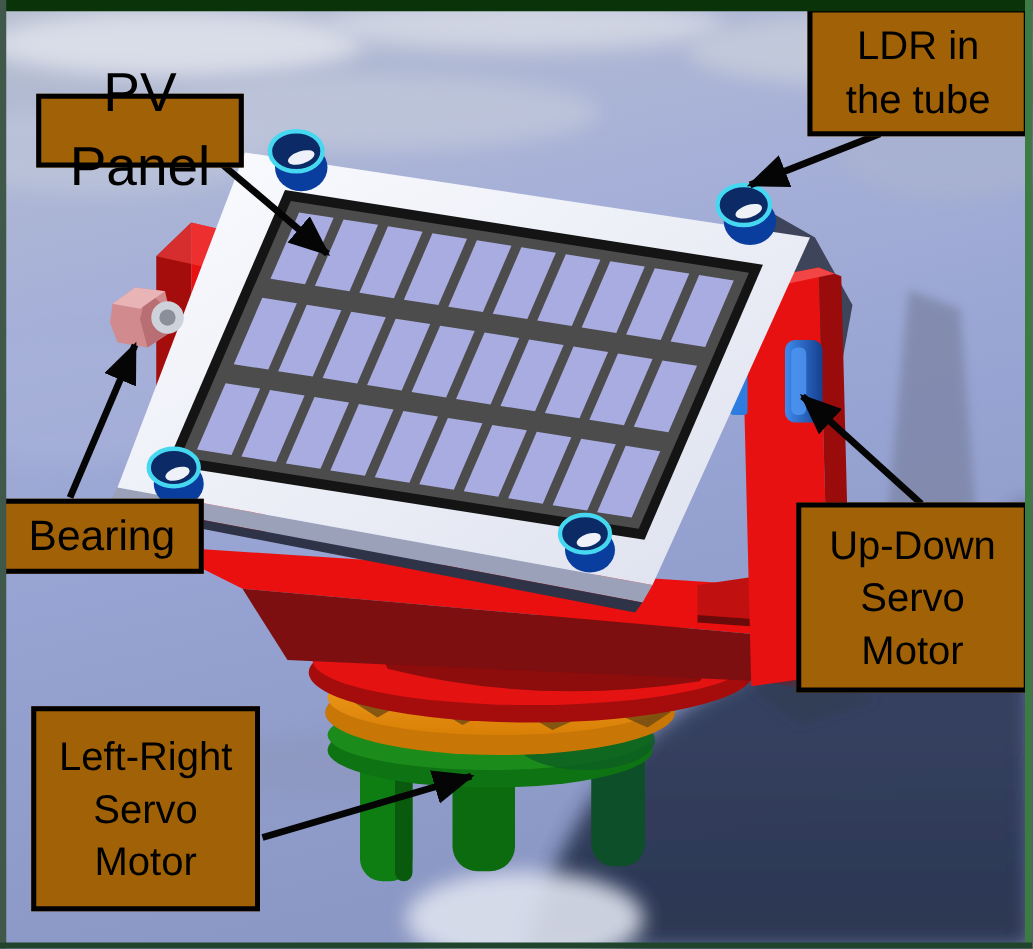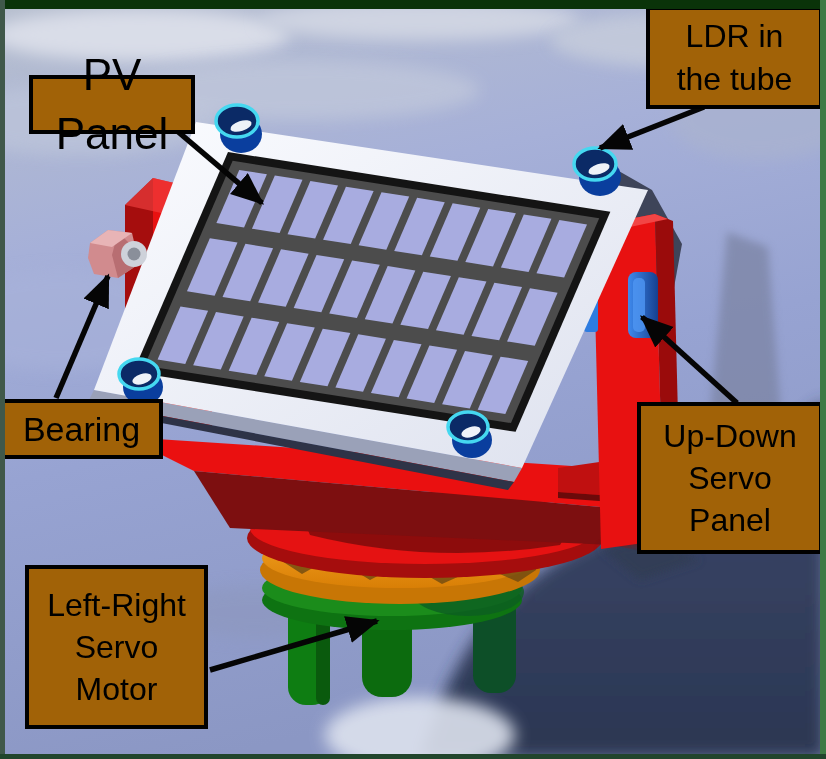--- a/index.html
+++ b/index.html
@@ -242,21 +242,21 @@
   <div class="callout co-ldr">
     <span>LDR in
 the tube</span>
   </div>
   <div class="callout co-bearing">
     <span>Bearing</span>
   </div>
   <div class="callout co-updown">
     <span>Up-Down
 Servo
-Panel</span>
+Motor</span>
   </div>
   <div class="callout co-leftright">
     <span>Left-Right
 Servo
 Motor</span>
   </div>
 
   <div class="b-top"></div>
   <div class="b-left"></div>
   <div class="b-right"></div>

